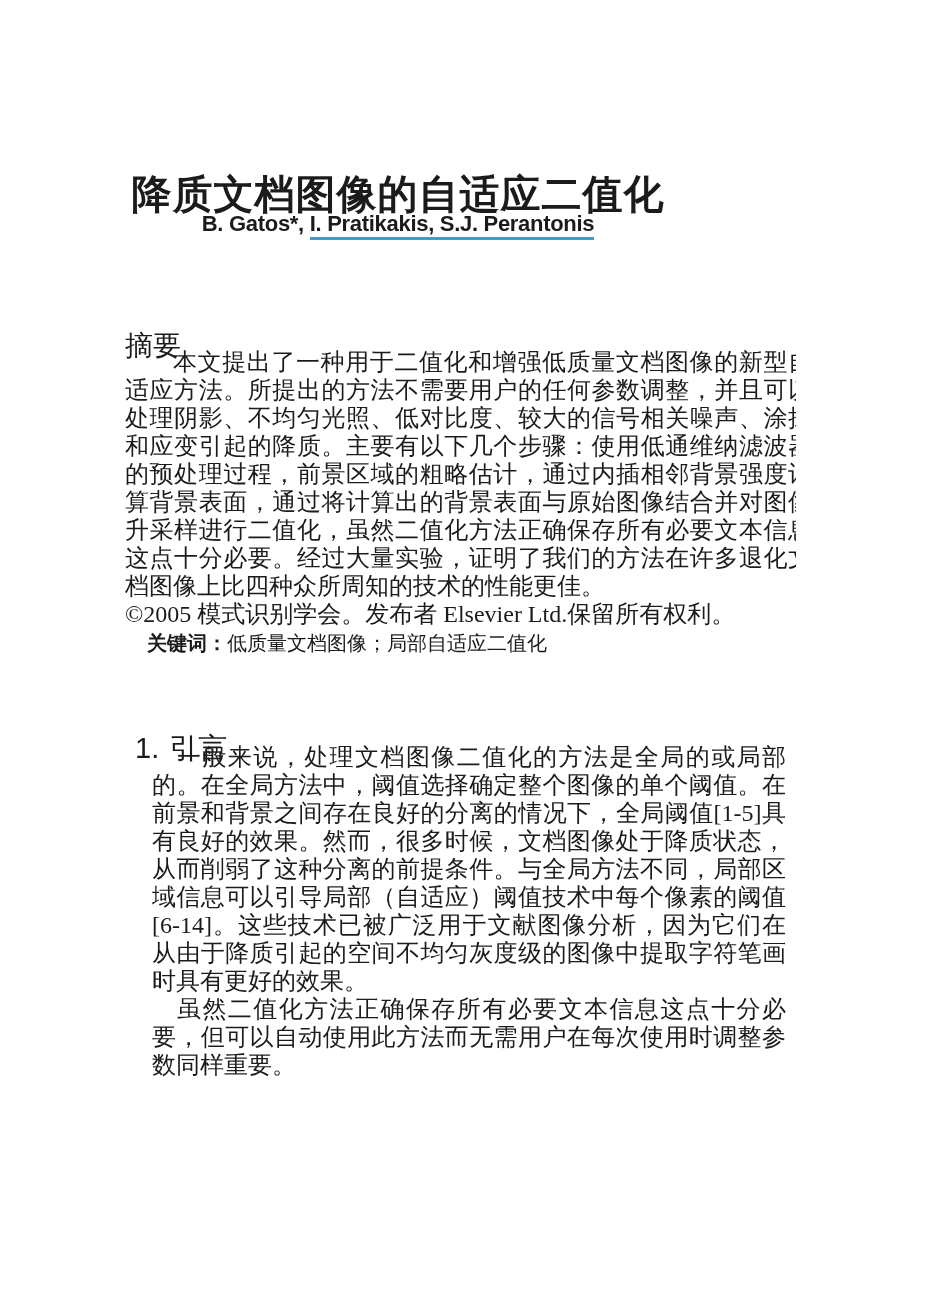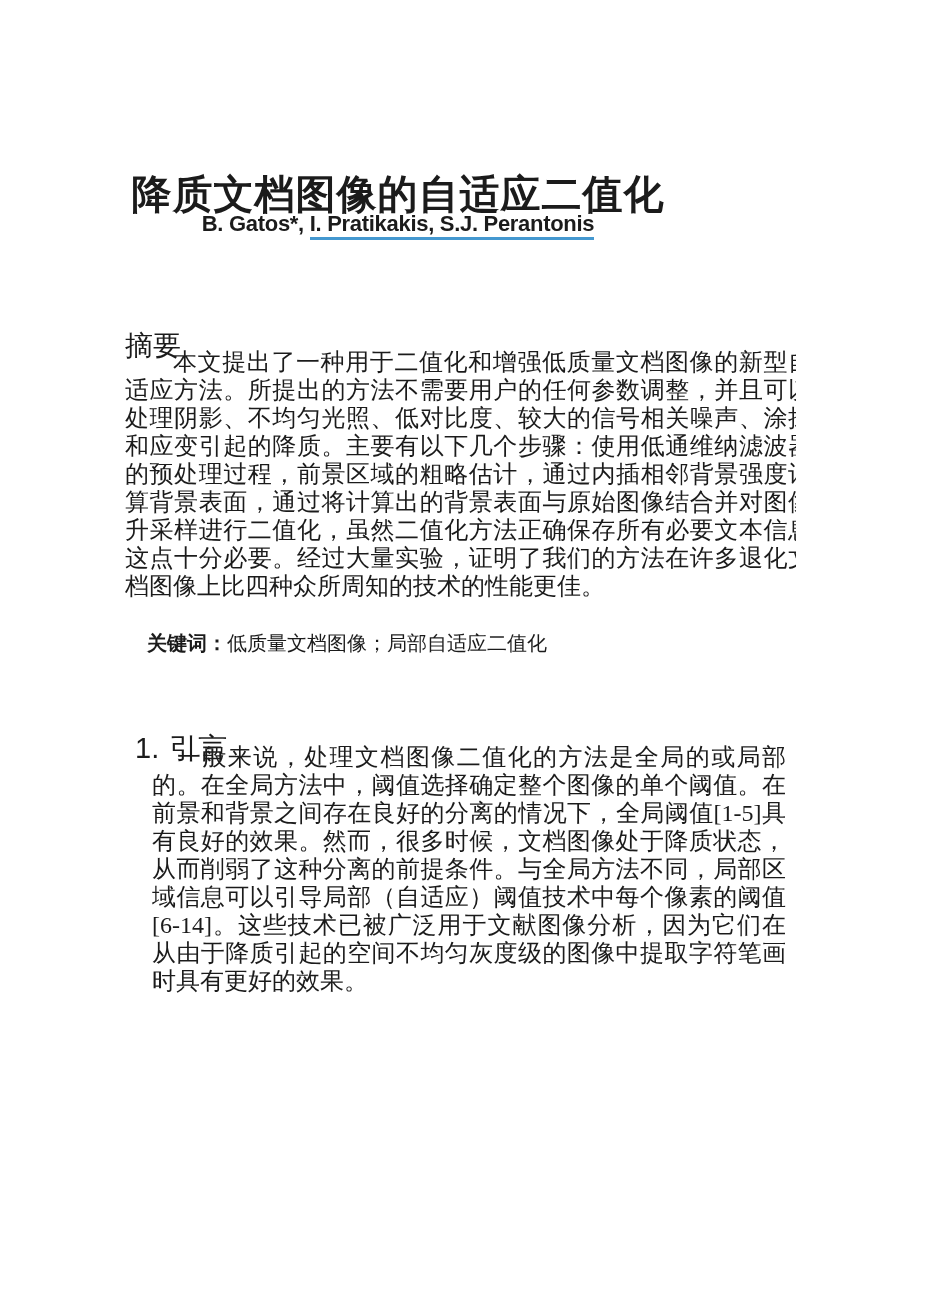--- a/index.html
+++ b/index.html
@@ -118,27 +118,29 @@
   <h1 class="doc-title">降质文档图像的自适应二值化</h1>
 
   <div class="authors">
     <span>B. Gatos*, </span><span class="author-underline" style="border-bottom-color: rgb(68, 152, 208);">I. Pratikakis, S.J. Perantonis</span>
   </div>
 
   <h2 class="abstract-heading">摘要</h2>
 
   <div class="abstract-block">
     <p class="abstract-text">本文提出了一种用于二值化和增强低质量文档图像的新型自适应方法。所提出的方法不需要用户的任何参数调整，并且可以处理阴影、不均匀光照、低对比度、较大的信号相关噪声、涂抹和应变引起的降质。主要有以下几个步骤：使用低通维纳滤波器的预处理过程，前景区域的粗略估计，通过内插相邻背景强度计算背景表面，通过将计算出的背景表面与原始图像结合并对图像升采样进行二值化，虽然二值化方法正确保存所有必要文本信息这点十分必要。经过大量实验，证明了我们的方法在许多退化文档图像上比四种众所周知的技术的性能更佳。</p>
+    <p class="copyright-line">©2005 模式识别学会。发布者 Elsevier Ltd.保留所有权利。</p>
   </div>
 
   <div class="keywords">
     <span class="keywords-label">关键词：</span><span>低质量文档图像；局部自适应二值化</span>
   </div>
 
   <h2 class="section-heading">
     <span class="section-number">1.</span><span>引言</span>
   </h2>
 
   <div class="section-body">
     <p>一般来说，处理文档图像二值化的方法是全局的或局部的。在全局方法中，阈值选择确定整个图像的单个阈值。在前景和背景之间存在良好的分离的情况下，全局阈值[1-5]具有良好的效果。然而，很多时候，文档图像处于降质状态，从而削弱了这种分离的前提条件。与全局方法不同，局部区域信息可以引导局部（自适应）阈值技术中每个像素的阈值[6-14]。这些技术已被广泛用于文献图像分析，因为它们在从由于降质引起的空间不均匀灰度级的图像中提取字符笔画时具有更好的效果。</p>
+    <p>虽然二值化方法正确保存所有必要文本信息这点十分必要，但可以自动使用此方法而无需用户在每次使用时调整参数同样重要。</p>
   </div>
 
 </div>
 
 </body></html>

